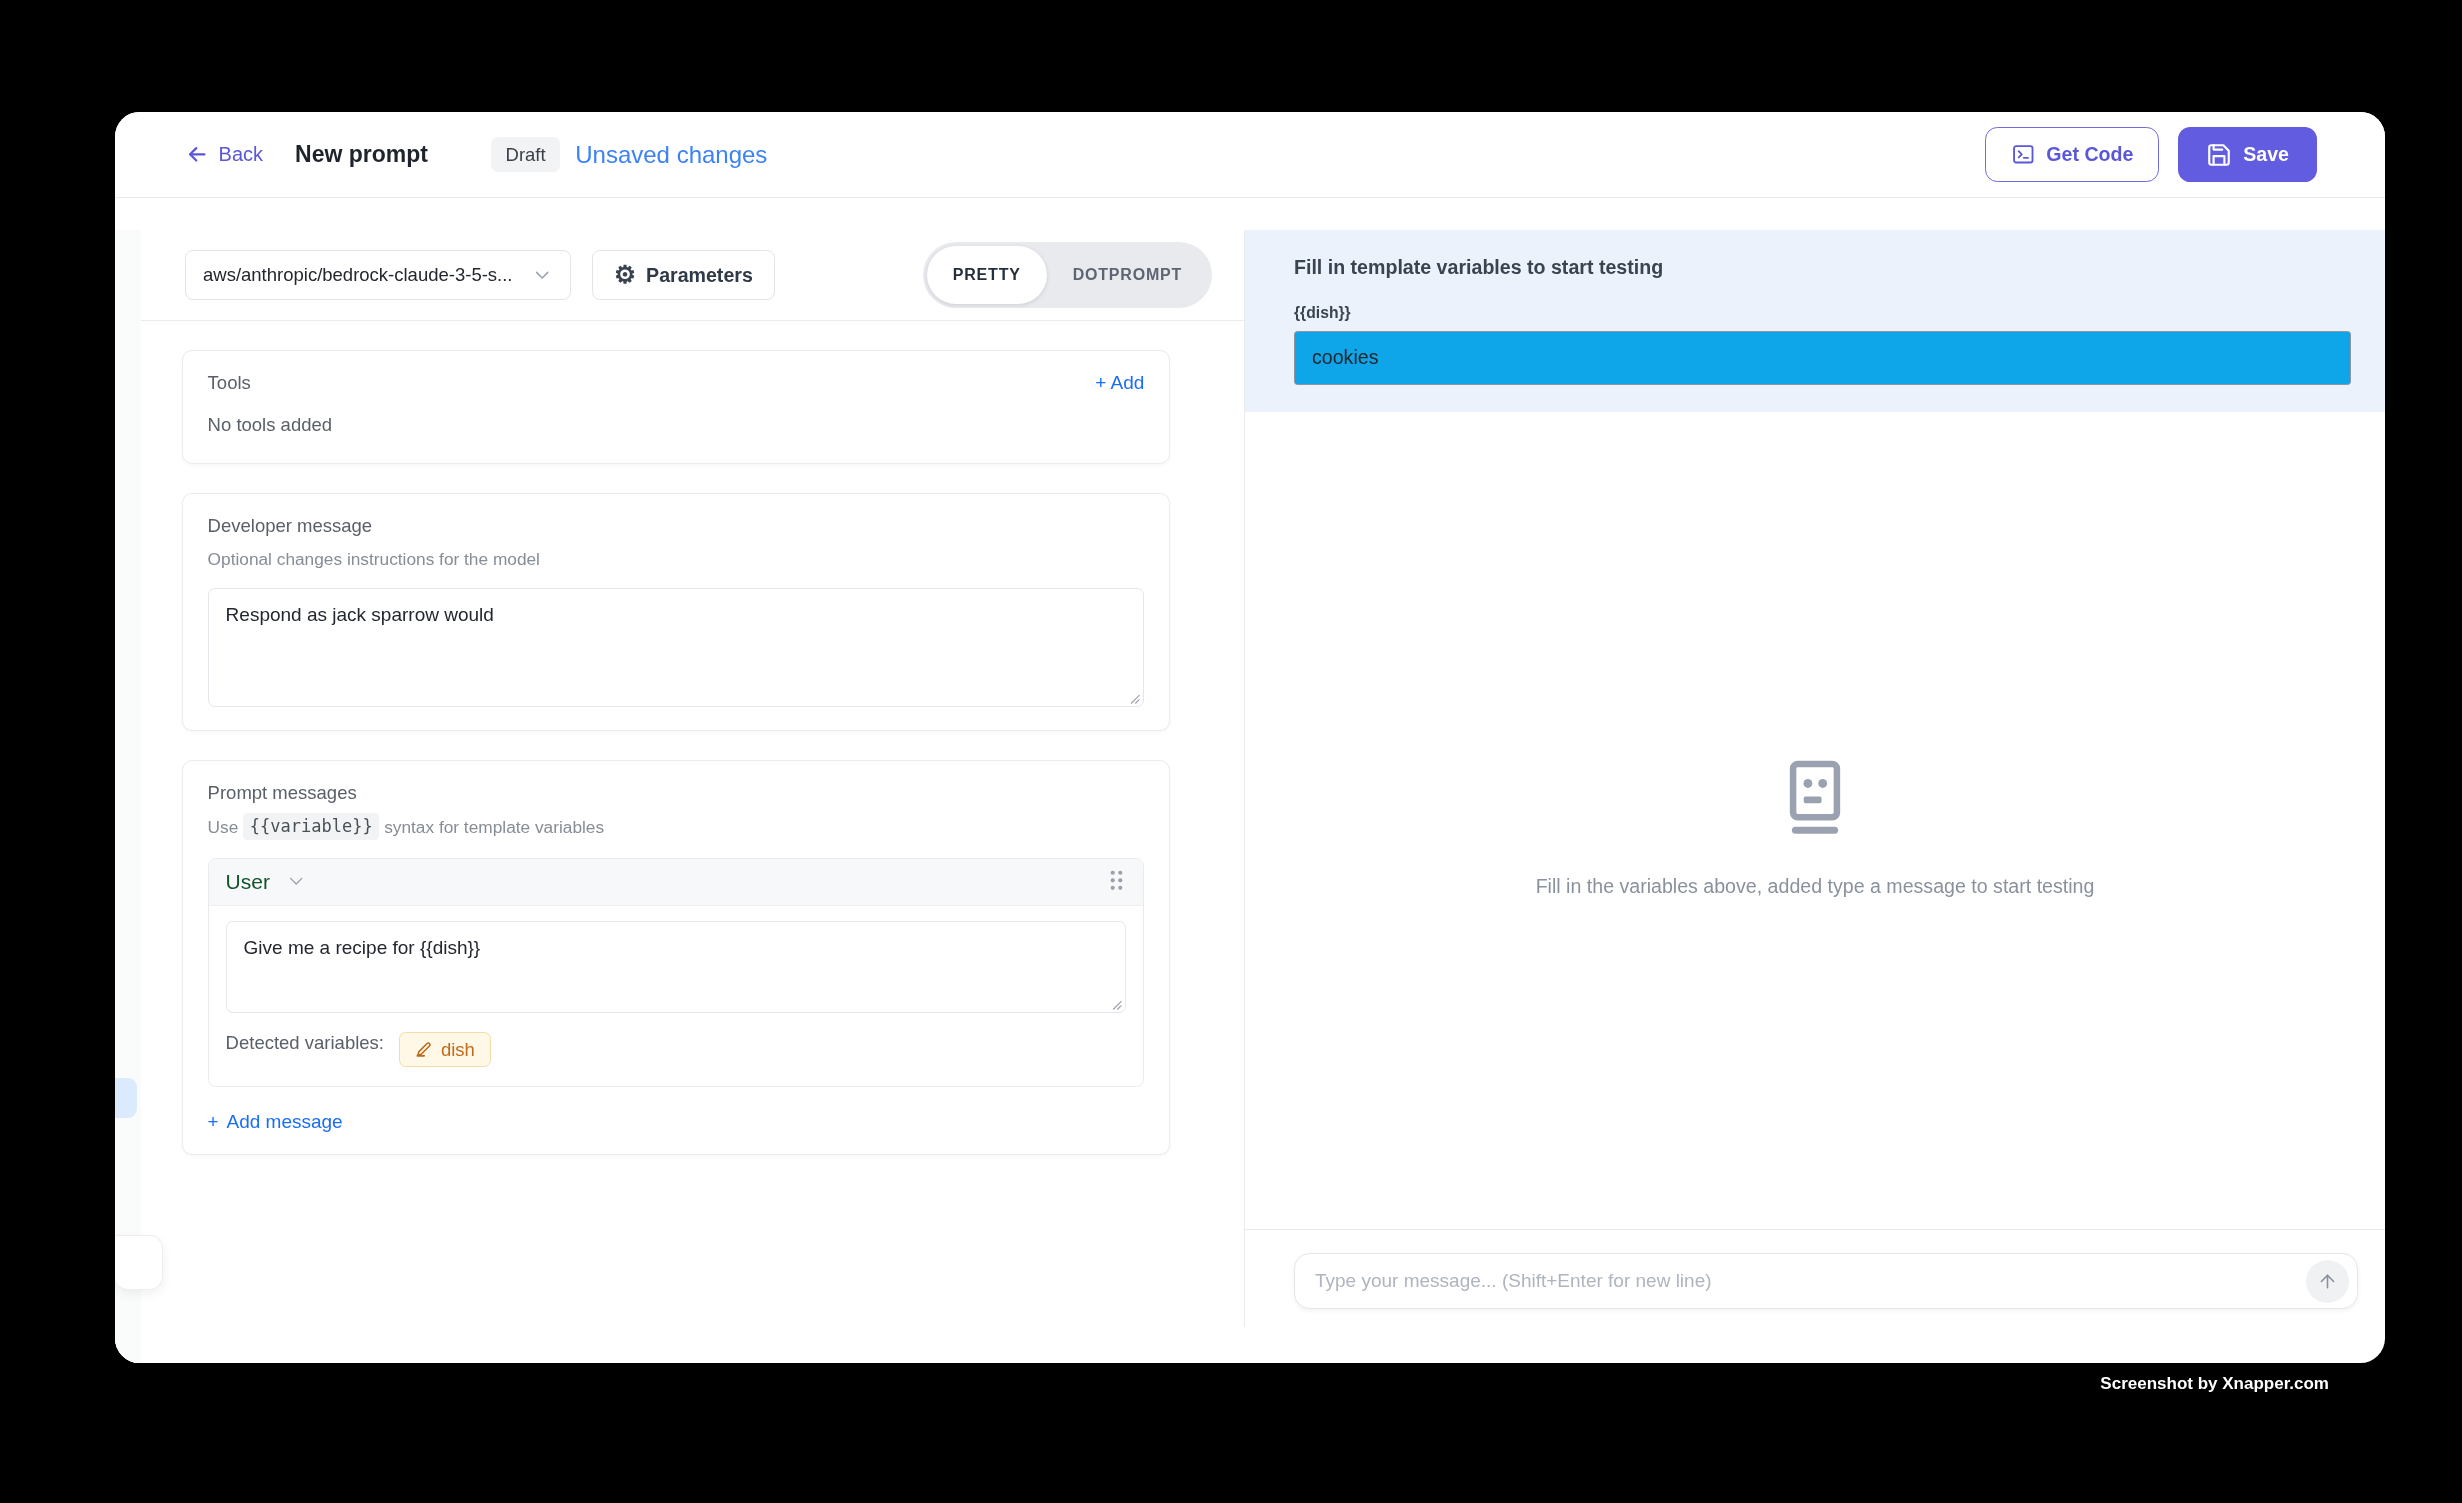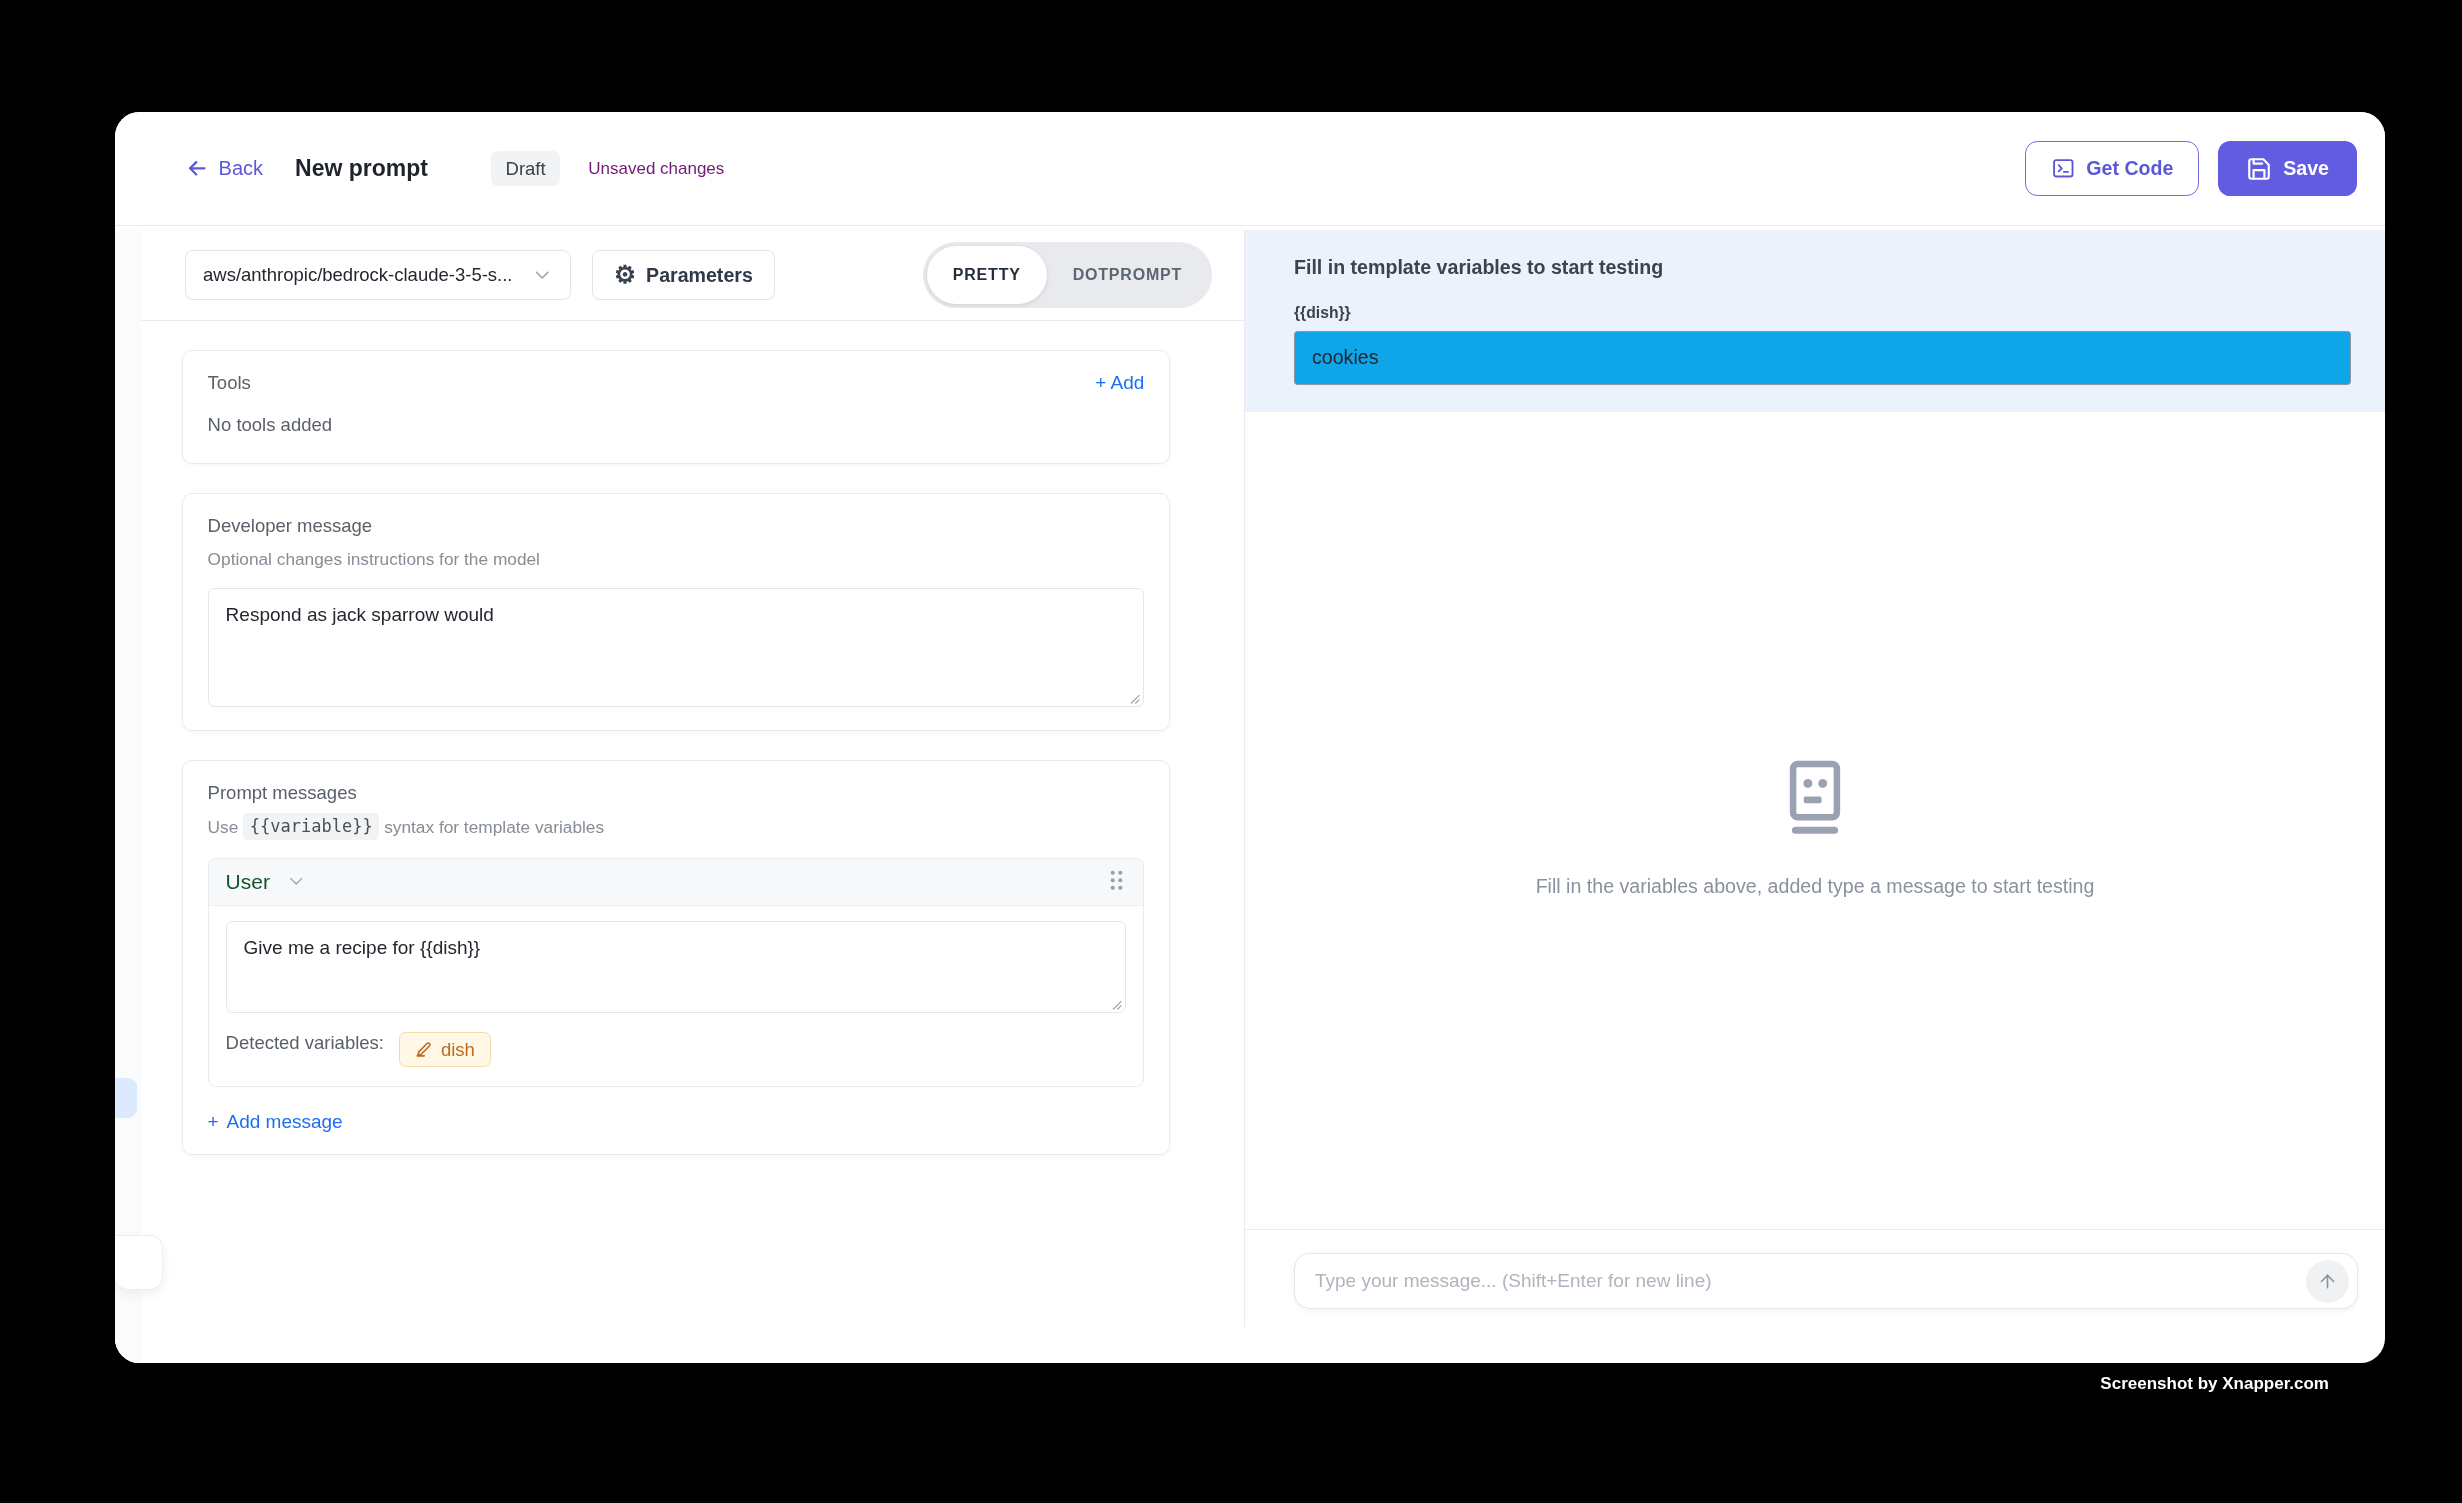--- a/index.html
+++ b/index.html
@@ -4,30 +4,30 @@
 <style>
   * { box-sizing: border-box; margin: 0; padding: 0; }
   html,body { width:2462px; height:1503px; background:#000; overflow:hidden;
               font-family:"Liberation Sans","DejaVu Sans",sans-serif; }
 
   .window { position:absolute; left:115px; top:112px; width:2270px; height:1251px;
             background:#fff; border-radius:24.6px; overflow:hidden;
             box-shadow:0 22.4px 67px rgba(0,0,0,.65); }
 
   
-  .header { position:absolute; left:0; top:0; right:0; height:114px;
+  .header { position:absolute; left:0; top:0; right:0; height:86px;
             border-bottom:1.1px solid #E9EBEE; display:flex; align-items:center;
-            padding:0 28px 0 70px; background:#fff; z-index:5; }
+            padding:0 68px 0 70px; background:#fff; z-index:5; }
   .back { display:flex; align-items:center; gap:9px; color:#5B57D9;
           font-size:20px; font-weight:500; cursor:pointer; }
   .back svg { width:24.6px; height:24.6px; stroke:#5B57D9; }
   .page-title { margin-left:32px; font-size:23px; font-weight:600; color:#1F242C; }
   .badge { margin-left:63px; background:#F1F3F5; color:#3C4049; font-size:18.5px;
            padding:6.7px 14.6px; border-radius:6.7px; }
-  .status { margin-left:28px; color:#701a75; font-size:17px; }
+  .status { margin-left:15px; color:#3b82f6; font-size:24px; }
   .header-actions { margin-left:auto; display:flex; gap:19px; align-items:center; }
   .btn { display:flex; align-items:center; gap:11.2px; height:55px; border-radius:12.3px;
          font-size:19.6px; font-weight:600; cursor:pointer; }
   .btn-outline { border:1.7px solid #6F6BE0; color:#5B57D9; background:#fff; padding:0 24.6px; }
   .btn-outline svg { width:24.6px; height:24.6px; stroke:#5B57D9; }
   .btn-primary { background:#615CE0; color:#fff; border:none; padding:0 28px; }
   .btn-primary svg { width:26px; height:26px; stroke:#fff; }
 
   
   .left-panel { position:absolute; left:0; top:118px; width:1129px; bottom:0; background:#fff; }

